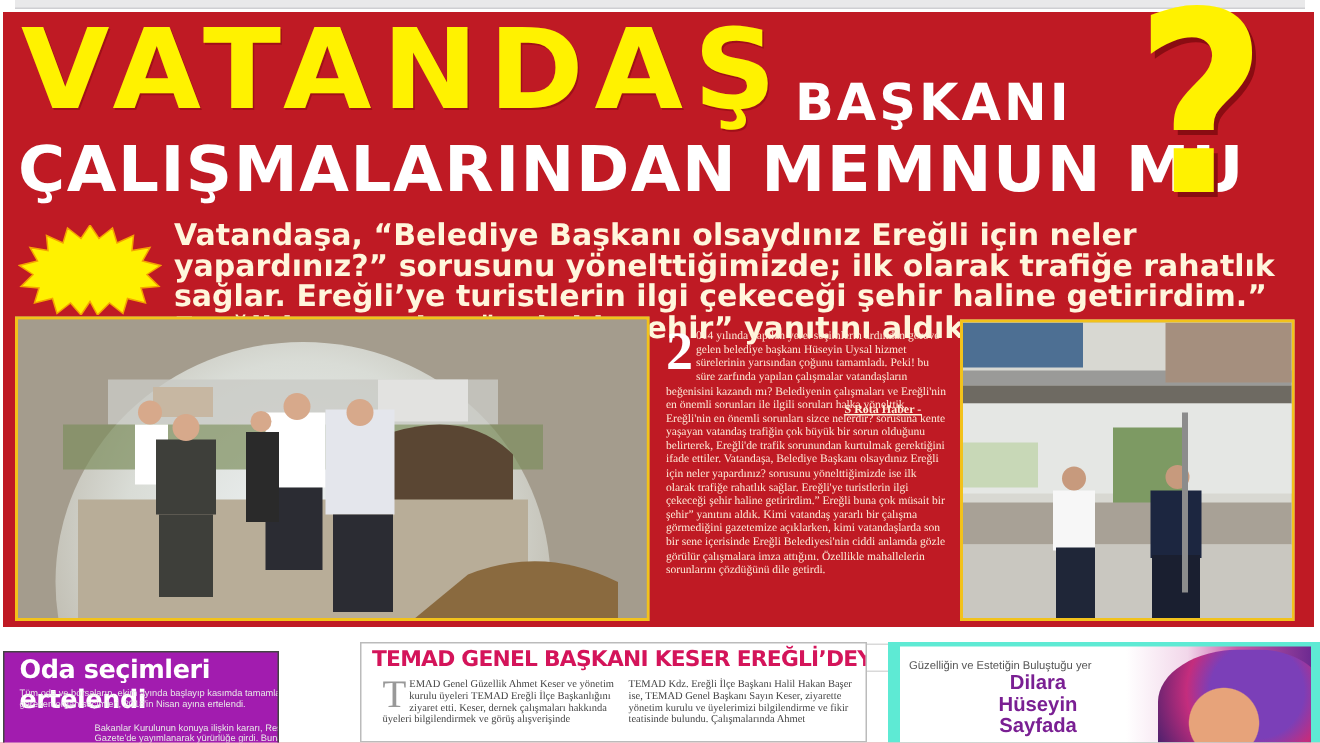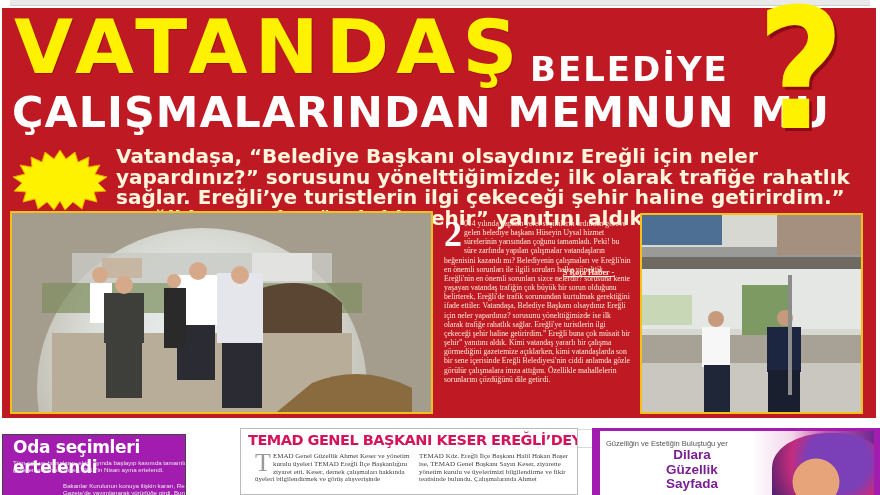--- a/index.html
+++ b/index.html
@@ -34,37 +34,37 @@
   .oda-title { position: absolute; left: 10px; top: 2px; color: #fff; font-family: "DejaVu Sans", sans-serif; font-weight: 900; font-size: 17px; letter-spacing: -0.3px; }
   .oda-text { position: absolute; left: 10px; top: 24px; width: 208px; color: #e8e8e8; font-size: 6.2px; line-height: 7.4px; }
   .oda-text2 { position: absolute; left: 60px; top: 47px; width: 160px; color: #e8e8e8; font-size: 6.2px; line-height: 7.4px; }
   .tobb-logo { position: absolute; left: 14px; top: 63px; width: 40px; height: 40px; border-radius: 50%; background: conic-gradient(#e53b2e 0 25%, #f7b92a 25% 50%, #2f83c7 50% 75%, #2fa54a 75% 100%); border: 3px solid #ddd; }
 
   .box-temad { position: absolute; left: 240px; top: 428px; width: 338px; height: 67px; background: #ffffff; border: 1px solid #bbb; overflow: hidden; }
   .temad-title { position: absolute; left: 7px; top: 3px; color: #d4145a; font-family: "DejaVu Sans", sans-serif; font-weight: 900; font-size: 14.5px; letter-spacing: -0.5px; white-space: nowrap; }
   .temad-col { position: absolute; top: 24px; width: 156px; color: #444; font-family: "Liberation Serif", serif; font-size: 7px; line-height: 7.8px; }
   .temad-dropcap { float: left; font-family: "Liberation Serif", serif; font-size: 26px; line-height: 20px; color: #999; margin-right: 2px; }
 
-  .box-ad { position: absolute; left: 592px; top: 428px; width: 288px; height: 67px; background: #a21caf; overflow: hidden; }
+  .box-ad { position: absolute; left: 592px; top: 428px; width: 288px; height: 67px; background: #5eead4; overflow: hidden; }
   .ad-inner { position: absolute; left: 8px; top: 3px; width: 274px; height: 64px; background: linear-gradient(90deg, #ffffff 0%, #ffffff 55%, #f2d7ea 70%, #c85aa8 82%, #6d2a91 100%); overflow: hidden; }
   .ad-tag { position: absolute; left: 6px; top: 8px; color: #555; font-size: 7.5px; }
   .ad-name { position: absolute; left: 52px; top: 17px; color: #7a1f93; font-family: Liberation Sans, sans-serif; font-weight: 900; font-size: 13.5px; line-height: 14.5px; text-align: center; width: 80px; }
   .ad-face { position: absolute; left: 172px; top: 2px; width: 110px; height: 70px; border-radius: 50% 40% 0 0; background: radial-gradient(circle at 40% 70%, #e7a37a 0 28%, transparent 29%), radial-gradient(circle at 60% 40%, #7b3fb8 0 40%, #c42d7d 60%, #3c1f6b 100%); }
 
   svg { display: block; }
 </style>
 </head>
 <body>
 
 <div class="top-strip"></div>
 
 <div class="red-panel"></div>
 
 <div class="headline-1">VATANDAŞ</div>
-<div class="headline-1b">BELEDİYE</div>
+<div class="headline-1b">BAŞKANI</div>
 <div class="headline-2">ÇALIŞMALARINDAN MEMNUN MU</div>
 <div class="qmark">?</div>
 
 <div class="starburst">
   <svg width="96" height="60" viewBox="0 0 96 60">
     <polygon fill="#fff200" stroke="#f5a300" stroke-width="1" points="48,0 54,9 63,2 66,12 77,7 76,17 88,15 83,24 95,27 86,33 94,41 82,42 85,52 73,49 70,59 61,52 53,60 48,51 42,60 35,52 26,59 23,49 11,52 14,42 2,41 10,33 1,27 13,24 8,15 20,17 19,7 30,12 33,2 42,9"></polygon>
   </svg>
 </div>
 
 <div class="lead">Vatandaşa, “Belediye Başkanı olsaydınız Ereğli için neler yapardınız?” sorusunu yönelttiğimizde; ilk olarak trafiğe rahatlık sağlar. Ereğli’ye turistlerin ilgi çekeceği şehir haline getirirdim.” Ereğli buna çok müsait bir şehir” yanıtını aldık.</div>
@@ -158,18 +158,18 @@
     <span>EMAD Genel Güzellik Ahmet Keser ve yönetim kurulu üyeleri TEMAD Ereğli İlçe Başkanlığını ziyaret etti. Keser, dernek çalışmaları hakkında üyeleri bilgilendirmek ve görüş alışverişinde</span>
   </div>
   <div class="temad-col" style="left:178px;">TEMAD Kdz. Ereğli İlçe Başkanı Halil Hakan Başer ise, TEMAD Genel Başkanı Sayın Keser, ziyarette yönetim kurulu ve üyelerimizi bilgilendirme ve fikir teatisinde bulundu. Çalışmalarında Ahmet</div>
 </div>
 
 <div class="box-ad">
   <div class="ad-inner">
     <div class="ad-tag">Güzelliğin ve Estetiğin Buluştuğu yer</div>
     <div class="ad-name">
       <div>Dilara</div>
-      <div>Güzellik</div>
+      <div>Hüseyin</div>
       <div>Sayfada</div>
     </div>
     <div class="ad-face"></div>
   </div>
 </div>
 
 </body></html>

